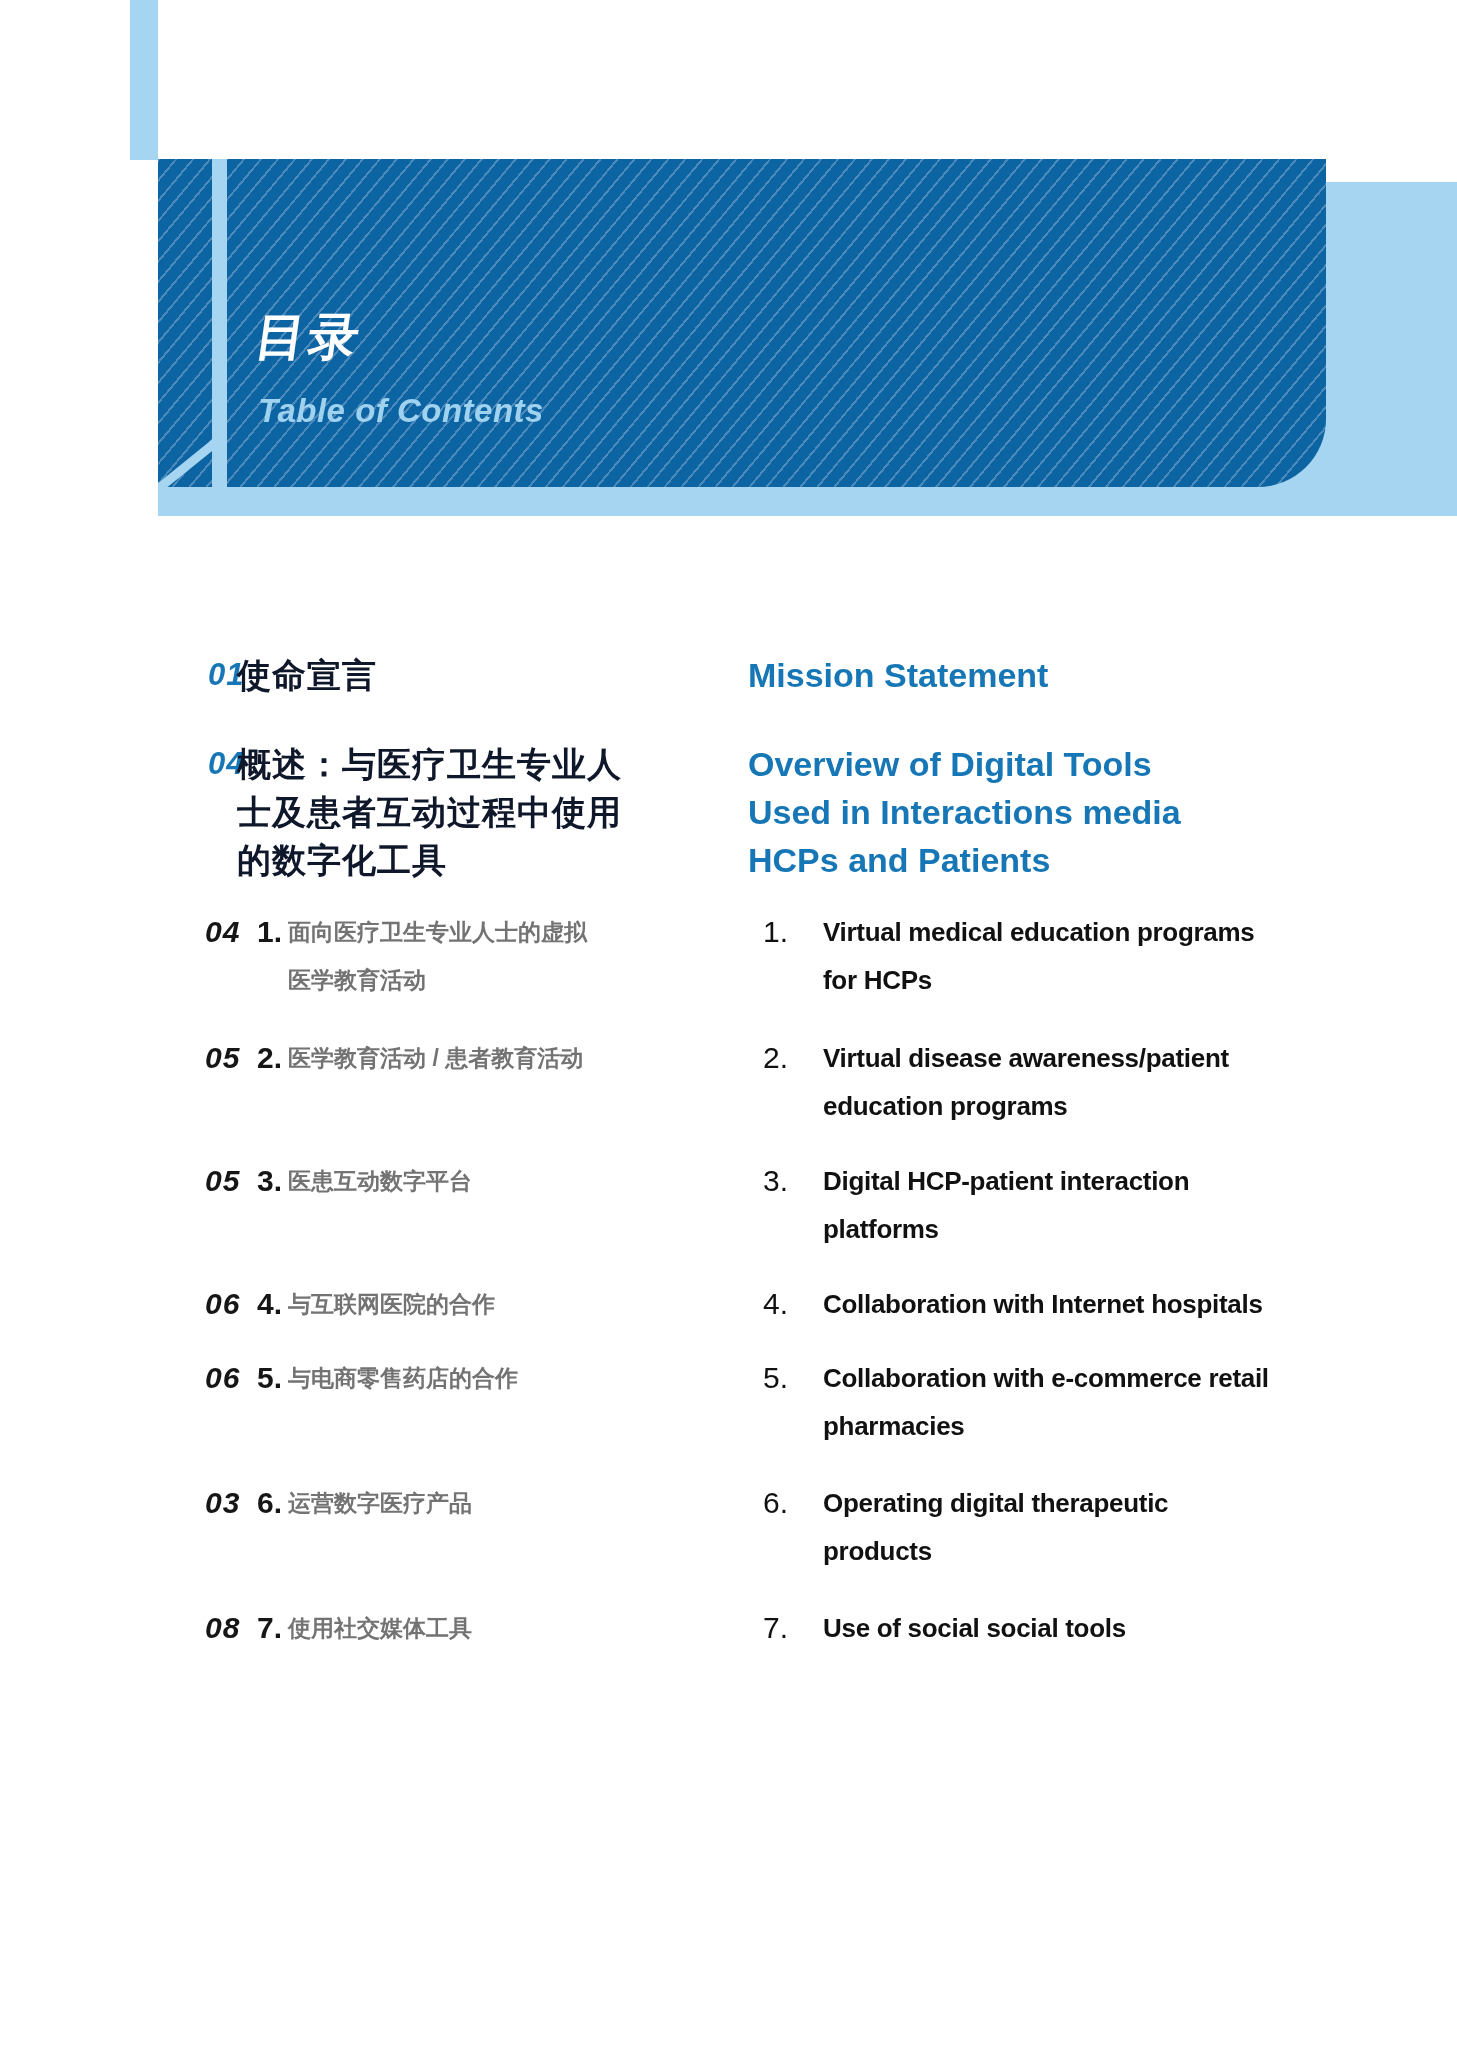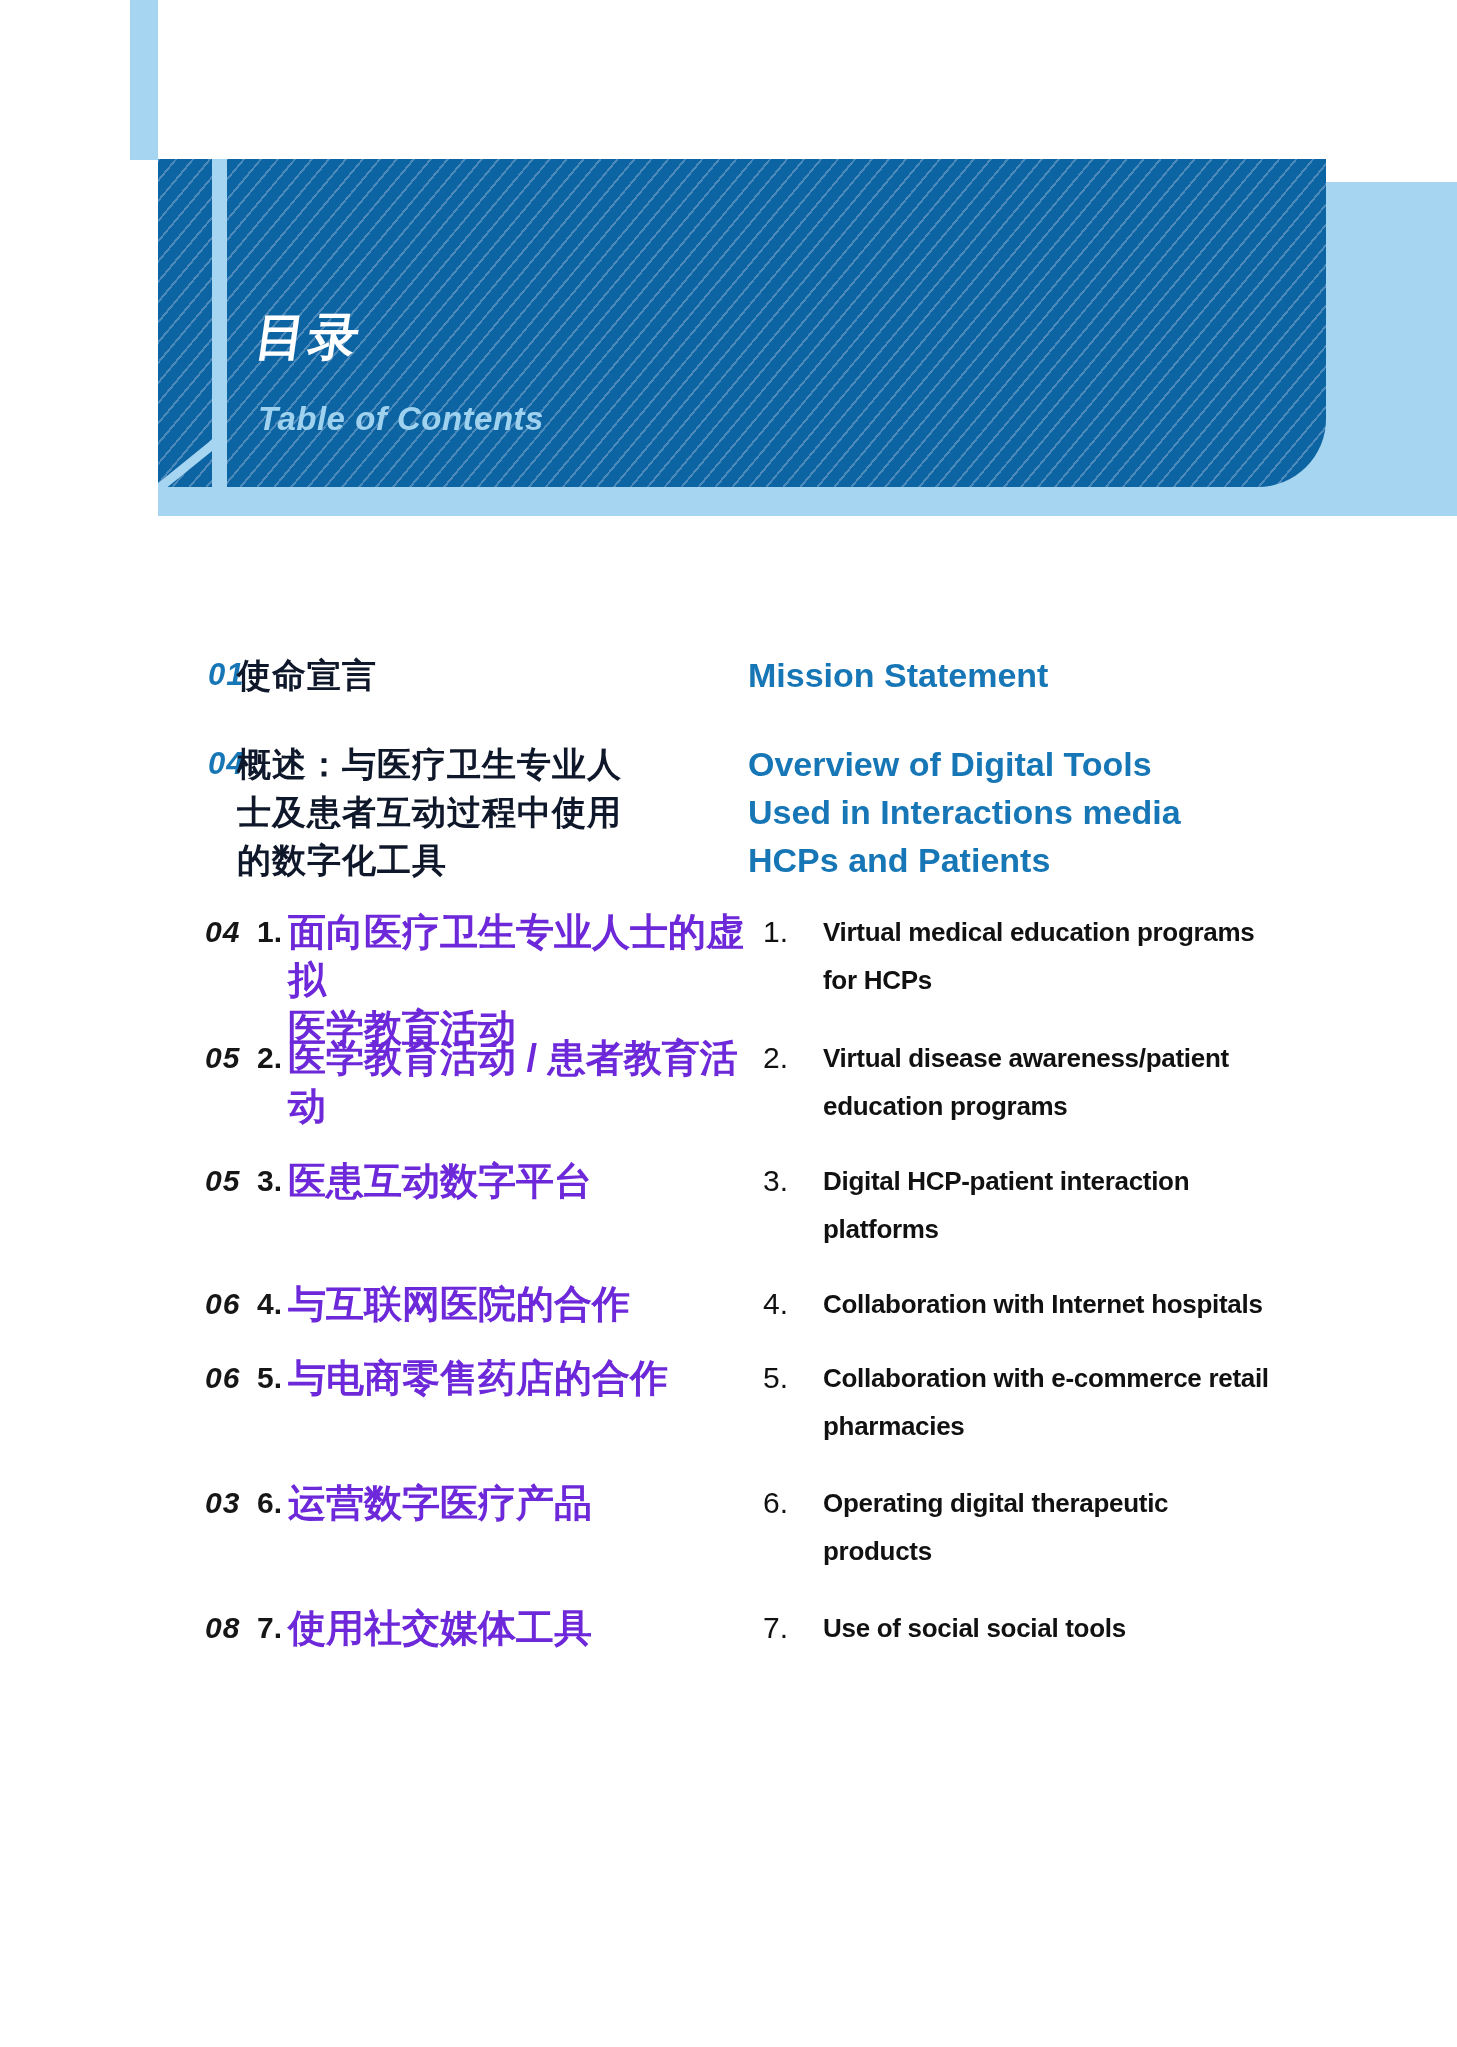--- a/index.html
+++ b/index.html
@@ -39,34 +39,34 @@
   }
   .banner-title{
     position:absolute;left:98px;top:150px;
     font-size:50px;line-height:56px;font-weight:800;
     color:#ffffff;letter-spacing:3px;
     transform:skewX(-8deg);
   }
   .banner-subtitle{
     position:absolute;left:100px;top:232px;
     font-size:33px;line-height:40px;font-weight:700;font-style:italic;
-    color:#9fd2ef;letter-spacing:0.5px;margin-top:8px;
+    color:#9fd2ef;letter-spacing:0.5px;
   }
   
   .row{position:absolute;left:0;width:1457px;}
   .pnum{
     position:absolute;left:157px;top:0;
     font-size:30px;line-height:48px;font-weight:800;font-style:italic;
     color:#161616;letter-spacing:1px;margin-left:48px;
   }
   .sec .pnum{left:160px;color:#1777b6;font-size:31px;}
   .zh{
     position:absolute;left:288px;top:0;width:470px;
-    font-size:38px;line-height:48px;font-weight:700;
-    color:#6d28d9;white-space:pre-line;
+    font-size:23px;line-height:48px;font-weight:700;
+    color:#737373;white-space:pre-line;
   }
   .sec .zh{left:237px;font-size:34px;color:#0f172a;letter-spacing:1px;}
   .inum{
     position:absolute;left:257px;top:0;
     font-size:30px;line-height:48px;font-weight:600;color:#161616;
   }
   .en-num{
     position:absolute;left:763px;top:0;
     font-size:30px;line-height:48px;font-weight:500;color:#111111;
   }

